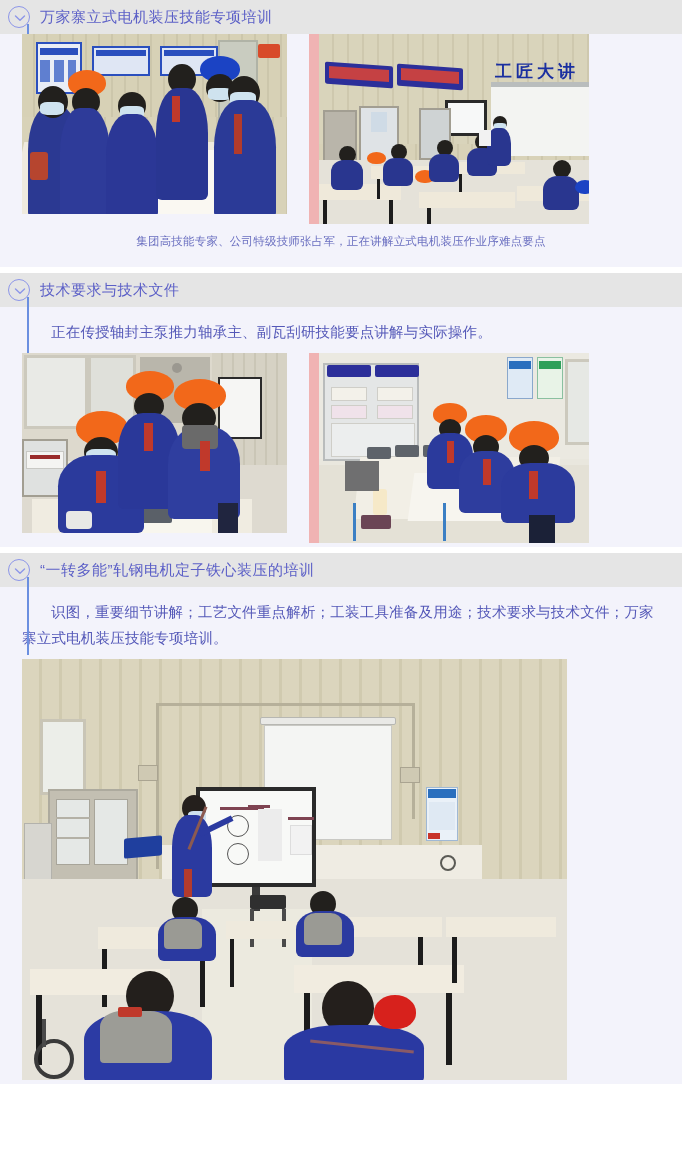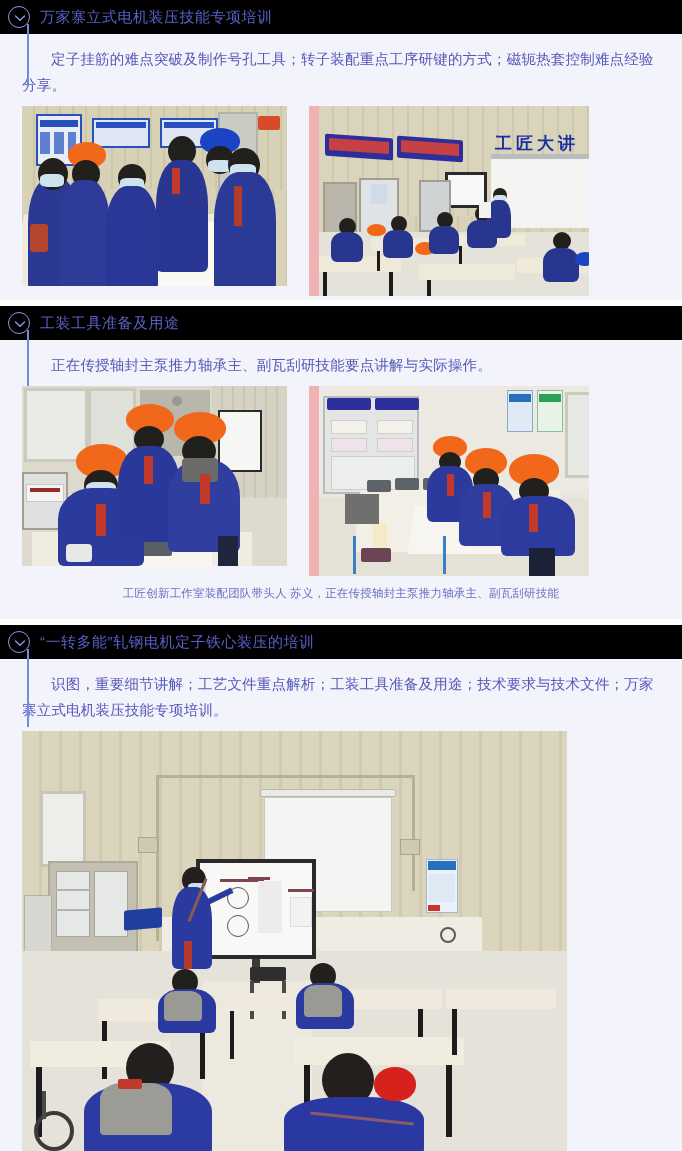--- a/index.html
+++ b/index.html
@@ -11,21 +11,21 @@
     font-family: "Liberation Sans", "DejaVu Sans", sans-serif;
     overflow: hidden;
   }
 
   .page { position: relative; width: 682px; height: 1151px; background:#ffffff; }
 
   
   .sec-head {
     display: flex;
     align-items: flex-end;
-    background: #000000;
+    background: #e5e5e5;
     padding: 6px 0 6px 8px;
     position: relative;
   }
   .sec-head .chev {
     width: 22px; height: 22px;
     flex: 0 0 22px;
     border: 1.3px solid #8d96e8;
     border-radius: 50%;
     position: relative;
     margin-right: 10px;
@@ -126,21 +126,20 @@
     <div class="sec-head">
       <span class="chev">
         <svg width="16" height="16" viewBox="0 0 16 16">
             <path d="M3.5 6 L8 10.2 L12.5 6" fill="none" stroke="#8d96e8" stroke-width="1.4" stroke-linecap="round" stroke-linejoin="round"></path>
           </svg>
       </span>
       <span class="title">万家寨立式电机装压技能专项培训</span>
     </div>
 
     <div class="sec-body">
-      <div class="para">定子挂筋的难点突破及制作号孔工具；转子装配重点工序研键的方式；磁轭热套控制难点经验分享。</div>
 
       <div class="img-row">
 
         <div class="photo p1a">
           <div class="scene wall-beige">
             <div style="position:absolute;left:0;top:0;width:100%;height:46%;background:repeating-linear-gradient(90deg,#d7d1b6 0,#d7d1b6 11px,#ccc6ab 11px,#ccc6ab 13px);"></div>
             <div class="poster" style="left:14px;top:8px;width:46px;height:52px;background:#e9edf6;border:2px solid #2a4fbe;"></div>
             <div style="position:absolute;left:18px;top:14px;width:38px;height:7px;background:#2a4fbe;"></div>
             <div style="position:absolute;left:18px;top:26px;width:10px;height:22px;background:#5f7fd0;"></div>
             <div style="position:absolute;left:32px;top:26px;width:10px;height:22px;background:#5f7fd0;"></div>
@@ -233,34 +232,35 @@
 
             <div class="head" style="left:174px;top:82px;width:14px;height:14px;"></div>
             <div class="mask" style="left:175px;top:89px;width:12px;height:6px;"></div>
             <div class="person" style="left:168px;top:94px;width:24px;height:38px;"></div>
             <div style="position:absolute;left:160px;top:96px;width:12px;height:16px;background:#f2f2f2;"></div>
           </div>
         </div>
 
       </div>
 
+      <div class="caption">集团高技能专家、公司特级技师张占军，正在讲解立式电机装压作业序难点要点</div>
     </div>
   </div>
 
   <div class="gap"></div>
 
   <div class="sec2">
 
     <div class="sec-head">
       <span class="chev">
         <svg width="16" height="16" viewBox="0 0 16 16">
             <path d="M3.5 6 L8 10.2 L12.5 6" fill="none" stroke="#8d96e8" stroke-width="1.4" stroke-linecap="round" stroke-linejoin="round"></path>
           </svg>
       </span>
-      <span class="title">工装工具准备及用途</span>
+      <span class="title">技术要求与技术文件</span>
     </div>
 
     <div class="sec-body">
       <div class="para">正在传授轴封主泵推力轴承主、副瓦刮研技能要点讲解与实际操作。</div>
 
       <div class="img-row">
 
         <div class="photo p2a">
           <div class="scene" style="background:#e6e4dc;">
             <div style="position:absolute;left:0;top:0;width:100%;height:60%;background:#ddd9cd;"></div>
@@ -347,21 +347,20 @@
             <div class="helmet-o" style="left:190px;top:68px;width:50px;height:32px;"></div>
             <div class="head" style="left:200px;top:92px;width:30px;height:26px;"></div>
             <div class="person" style="left:182px;top:110px;width:74px;height:60px;background:#2c3b9d;"></div>
             <div style="position:absolute;left:210px;top:118px;width:9px;height:28px;background:#c0392b;"></div>
             <div style="position:absolute;left:210px;top:162px;width:26px;height:28px;background:#1b2137;"></div>
           </div>
         </div>
 
       </div>
 
-      <div class="caption">工匠创新工作室装配团队带头人 苏义，正在传授轴封主泵推力轴承主、副瓦刮研技能</div>
     </div>
   </div>
 
   <div class="gap"></div>
 
   <div class="sec3">
 
     <div class="sec-head">
       <span class="chev">
         <svg width="16" height="16" viewBox="0 0 16 16">

